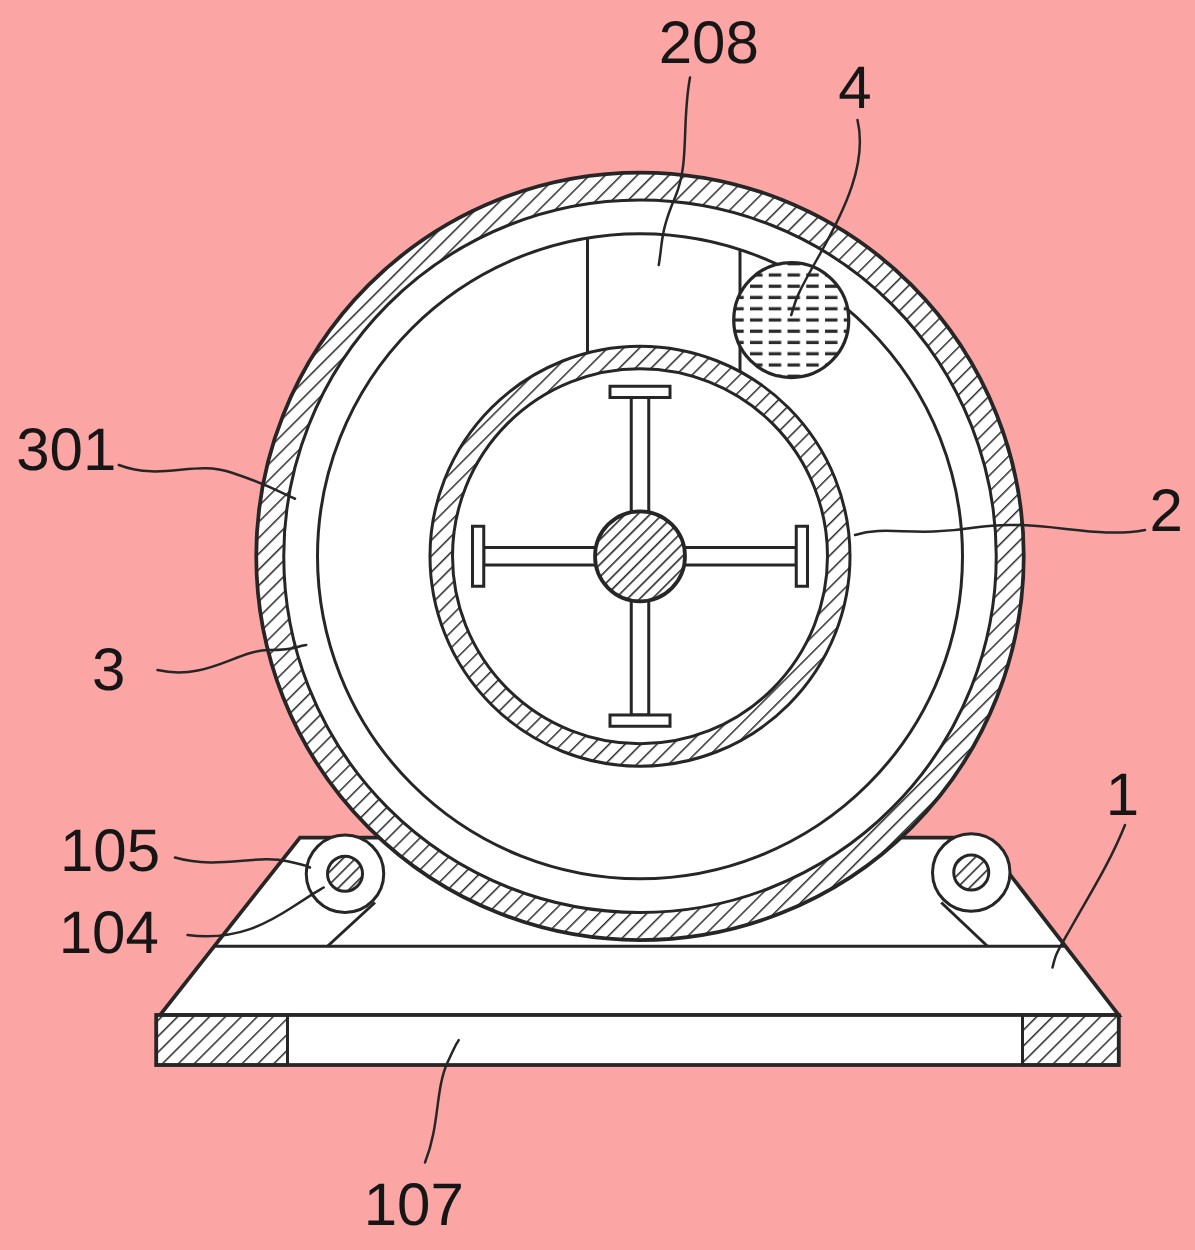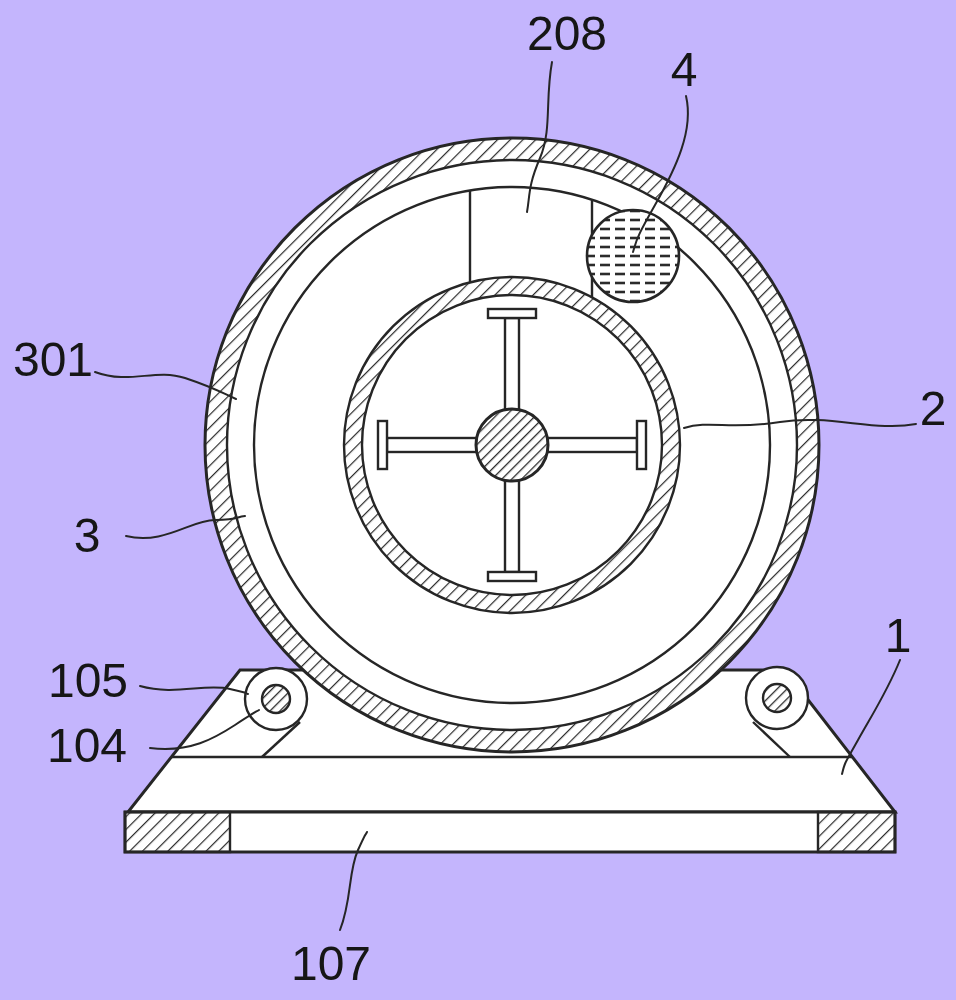--- a/index.html
+++ b/index.html
@@ -1,16 +1,16 @@
 <!DOCTYPE html>
 <html><head>
 <meta charset="utf-8">
 <style>
   html,body{margin:0;padding:0;background:#ffffff;}
-  .stage{position:relative;width:956px;height:1000px;background:#c4b5fd;overflow:hidden;}
+  .stage{position:relative;width:956px;height:1000px;background:#fca5a5;overflow:hidden;}
   svg{display:block;}
   .outline{fill:#ffffff;stroke:#262626;stroke-width:3;}
   .outline2{fill:#ffffff;stroke:#262626;stroke-width:2.4;}
   .stroke3{fill:none;stroke:#262626;stroke-width:3;}
   .stroke2{fill:none;stroke:#262626;stroke-width:2.4;}
   .leader{fill:none;stroke:#262626;stroke-width:2;stroke-linecap:round;}
   .lbl{font-family:"Liberation Sans",sans-serif;font-size:48px;font-weight:500;fill:#161616;text-anchor:middle;}
 </style>
 </head>
 <body>

